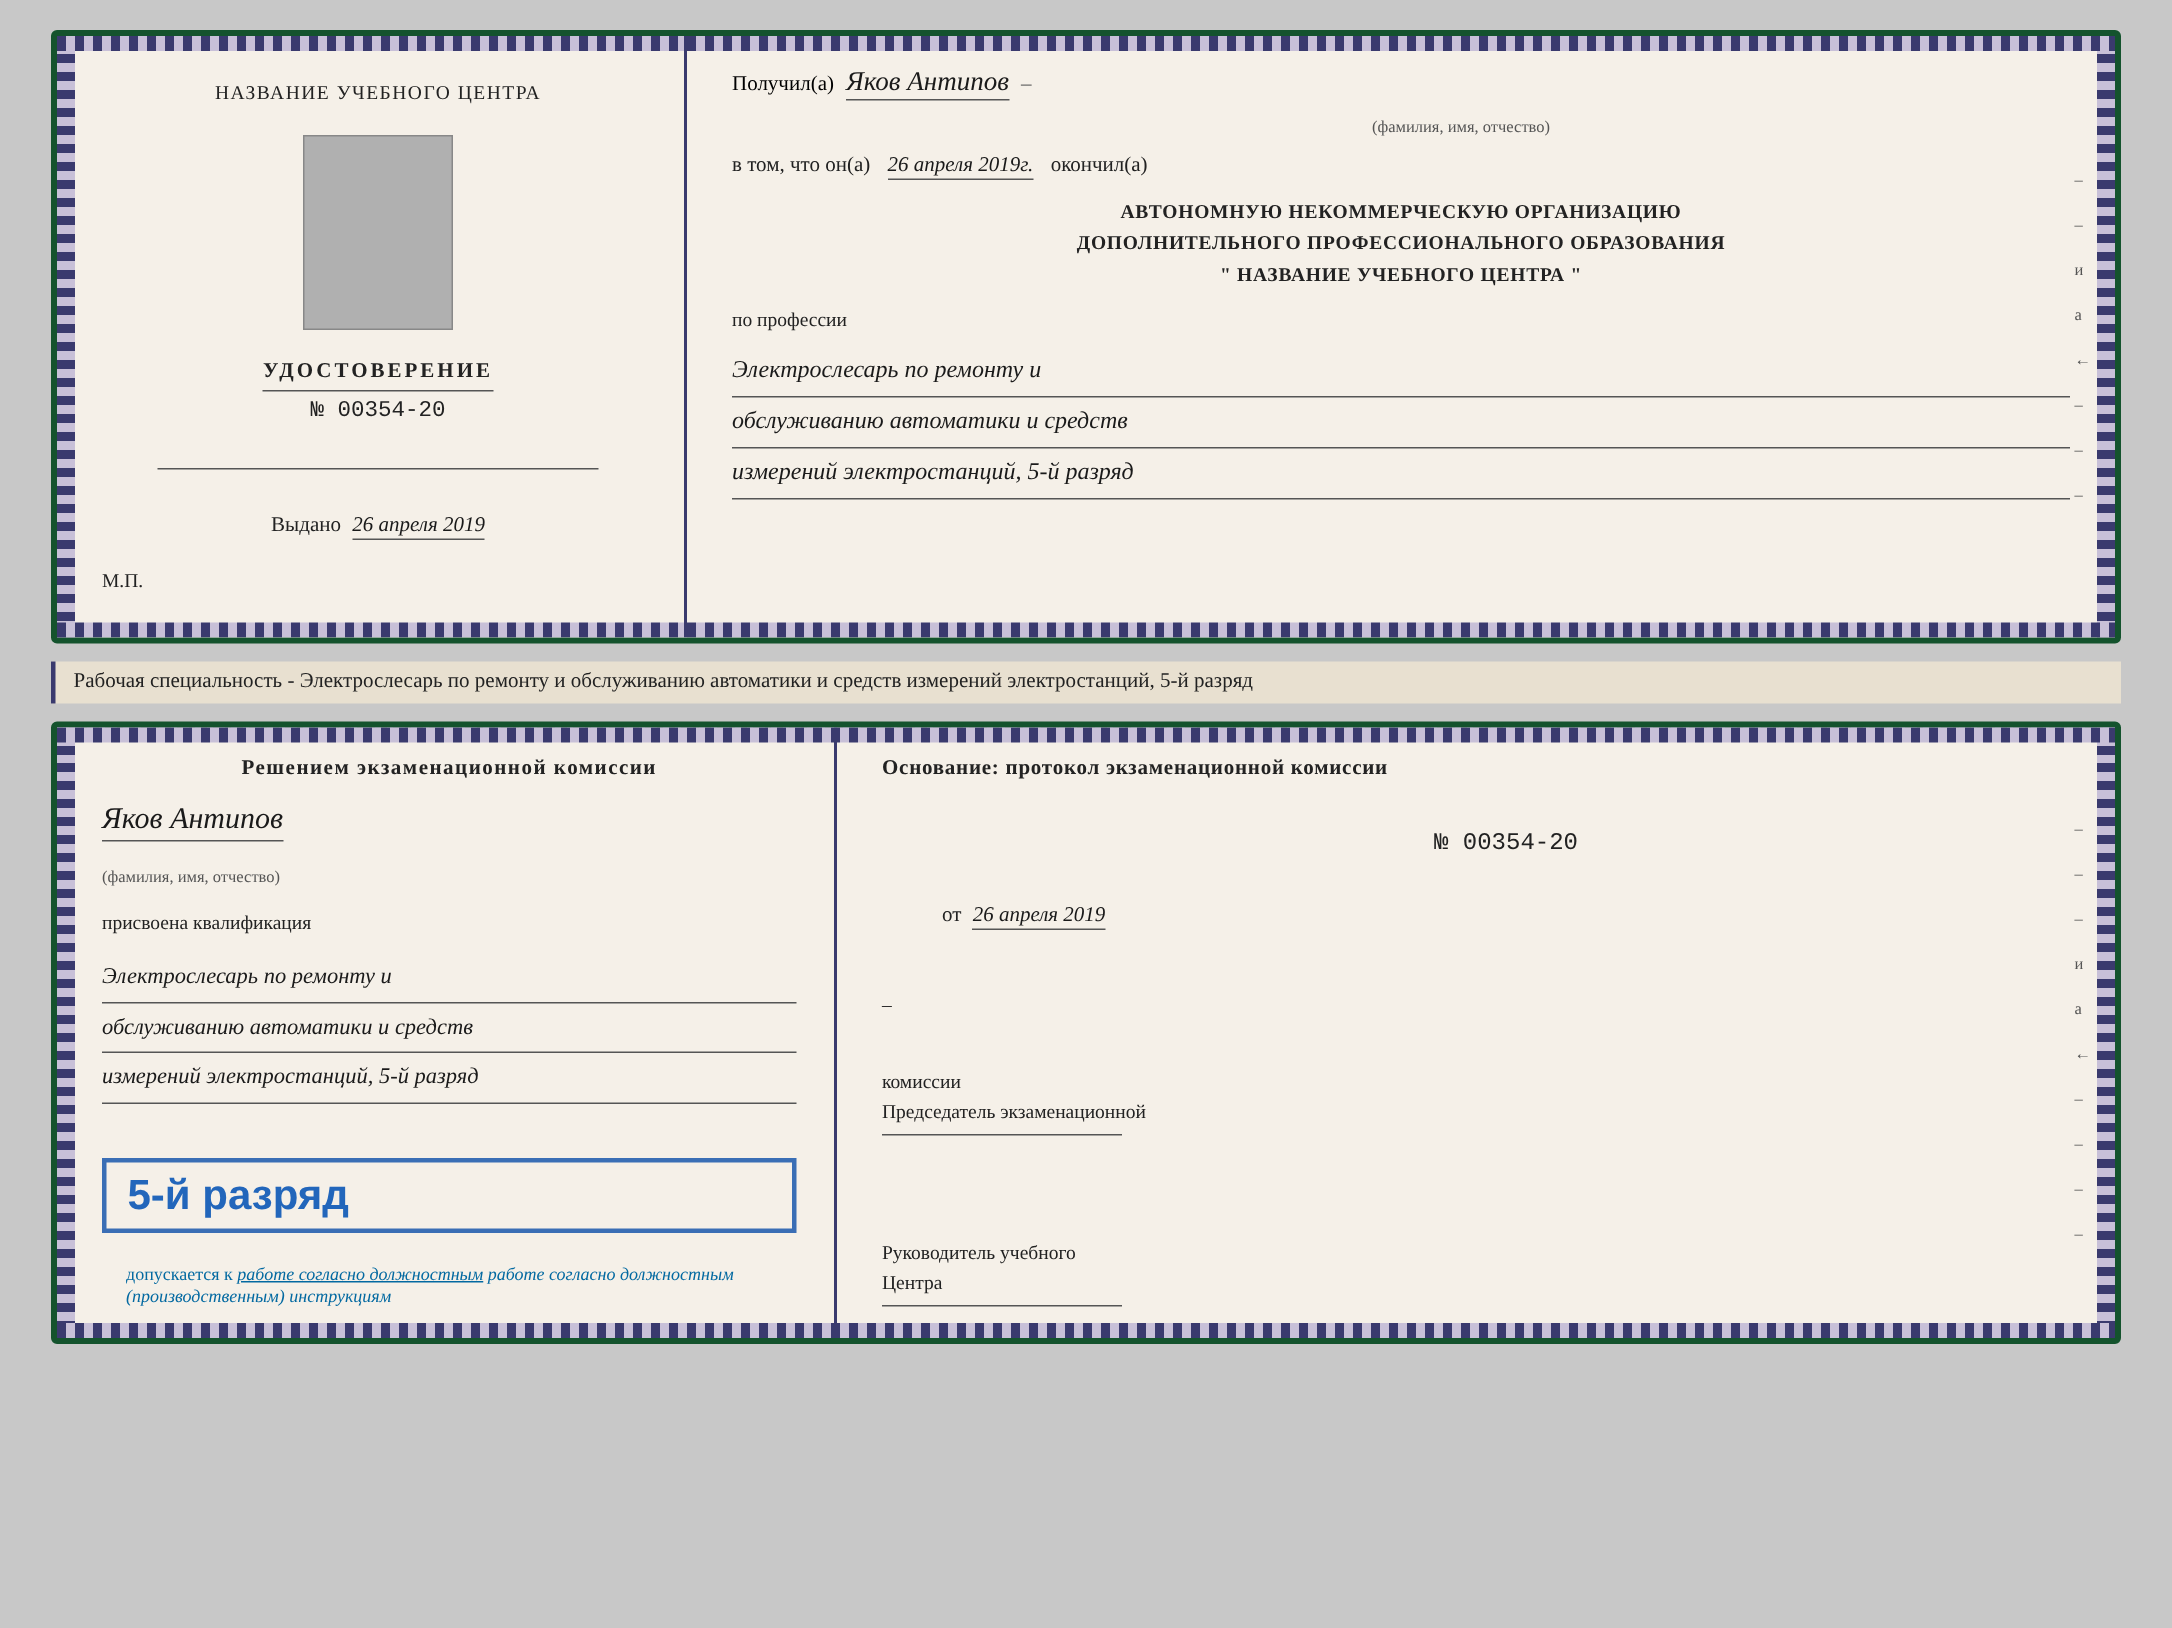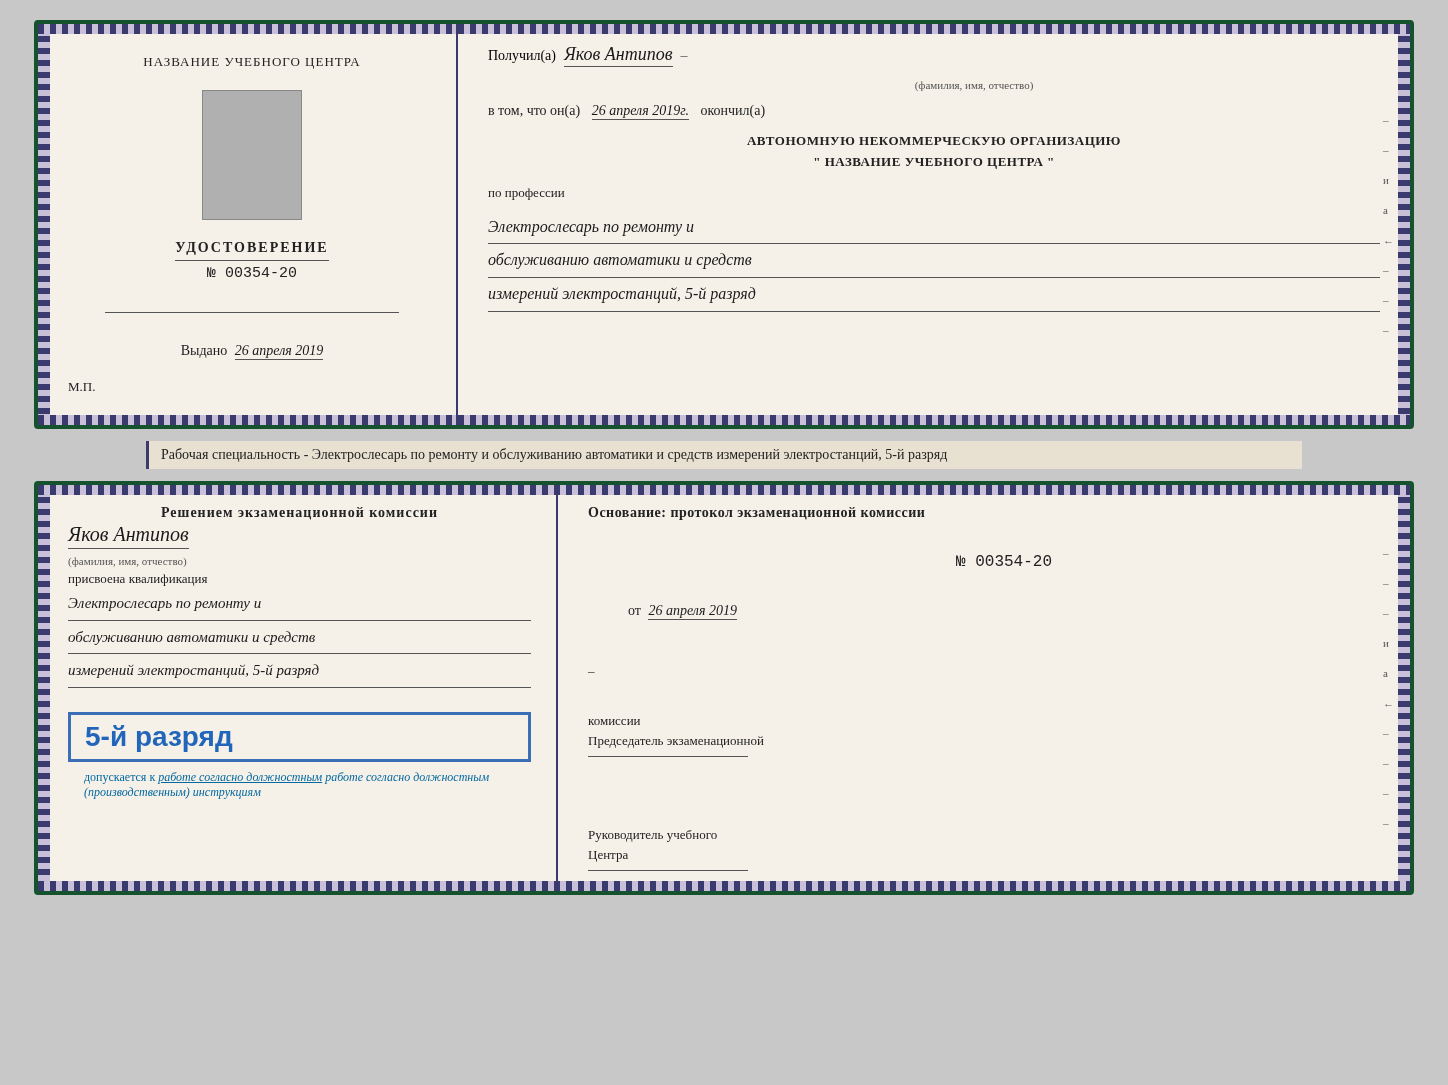--- a/index.html
+++ b/index.html
@@ -169,21 +169,21 @@
       margin-bottom: 2px;
     }
 
     
     .doc-left-2 {
       flex: 0 0 520px;
       border-right: 2px solid #3a3a6e;
       padding: 20px 25px;
       display: flex;
       flex-direction: column;
-      gap: 2px;
+      gap: 14px;
     }
 
     .doc-right-2 {
       flex: 1;
       padding: 20px 30px;
       display: flex;
       flex-direction: column;
       gap: 32px;
     }
 
@@ -330,21 +330,21 @@
         90deg,
         #3a3a6e 0px,
         #3a3a6e 6px,
         #c8c0d8 6px,
         #c8c0d8 12px
       );
     }
 
     .description-bar {
       background: #e8e0d0;
-      width: 1156px;
+      width: 1380px;
       padding: 6px 12px;
       font-size: 14px;
       color: #222;
       border-left: 3px solid #3a3a6e;
     }
 
     .side-marks {
       position: absolute;
       right: 16px;
       top: 50%;
@@ -394,20 +394,21 @@
     </div>
 
     <div class="date-line">
       <span>в том, что он(а)</span>
       <span class="date-handwritten" style="margin: 0 8px;">26 апреля 2019г.</span>
       <span>окончил(а)</span>
     </div>
 
     <div class="org-block">
       <div>АВТОНОМНУЮ НЕКОММЕРЧЕСКУЮ ОРГАНИЗАЦИЮ</div>
+      <div>ДОПОЛНИТЕЛЬНОГО ПРОФЕССИОНАЛЬНОГО ОБРАЗОВАНИЯ</div>
       <div>"  НАЗВАНИЕ УЧЕБНОГО ЦЕНТРА  "</div>
     </div>
 
     <div class="profession-label">по профессии</div>
     <div class="profession-text">
       <span class="underline-text">Электрослесарь по ремонту и</span>
       <span class="underline-text">обслуживанию автоматики и средств</span>
       <span class="underline-text">измерений электростанций, 5-й разряд</span>
     </div>
 

